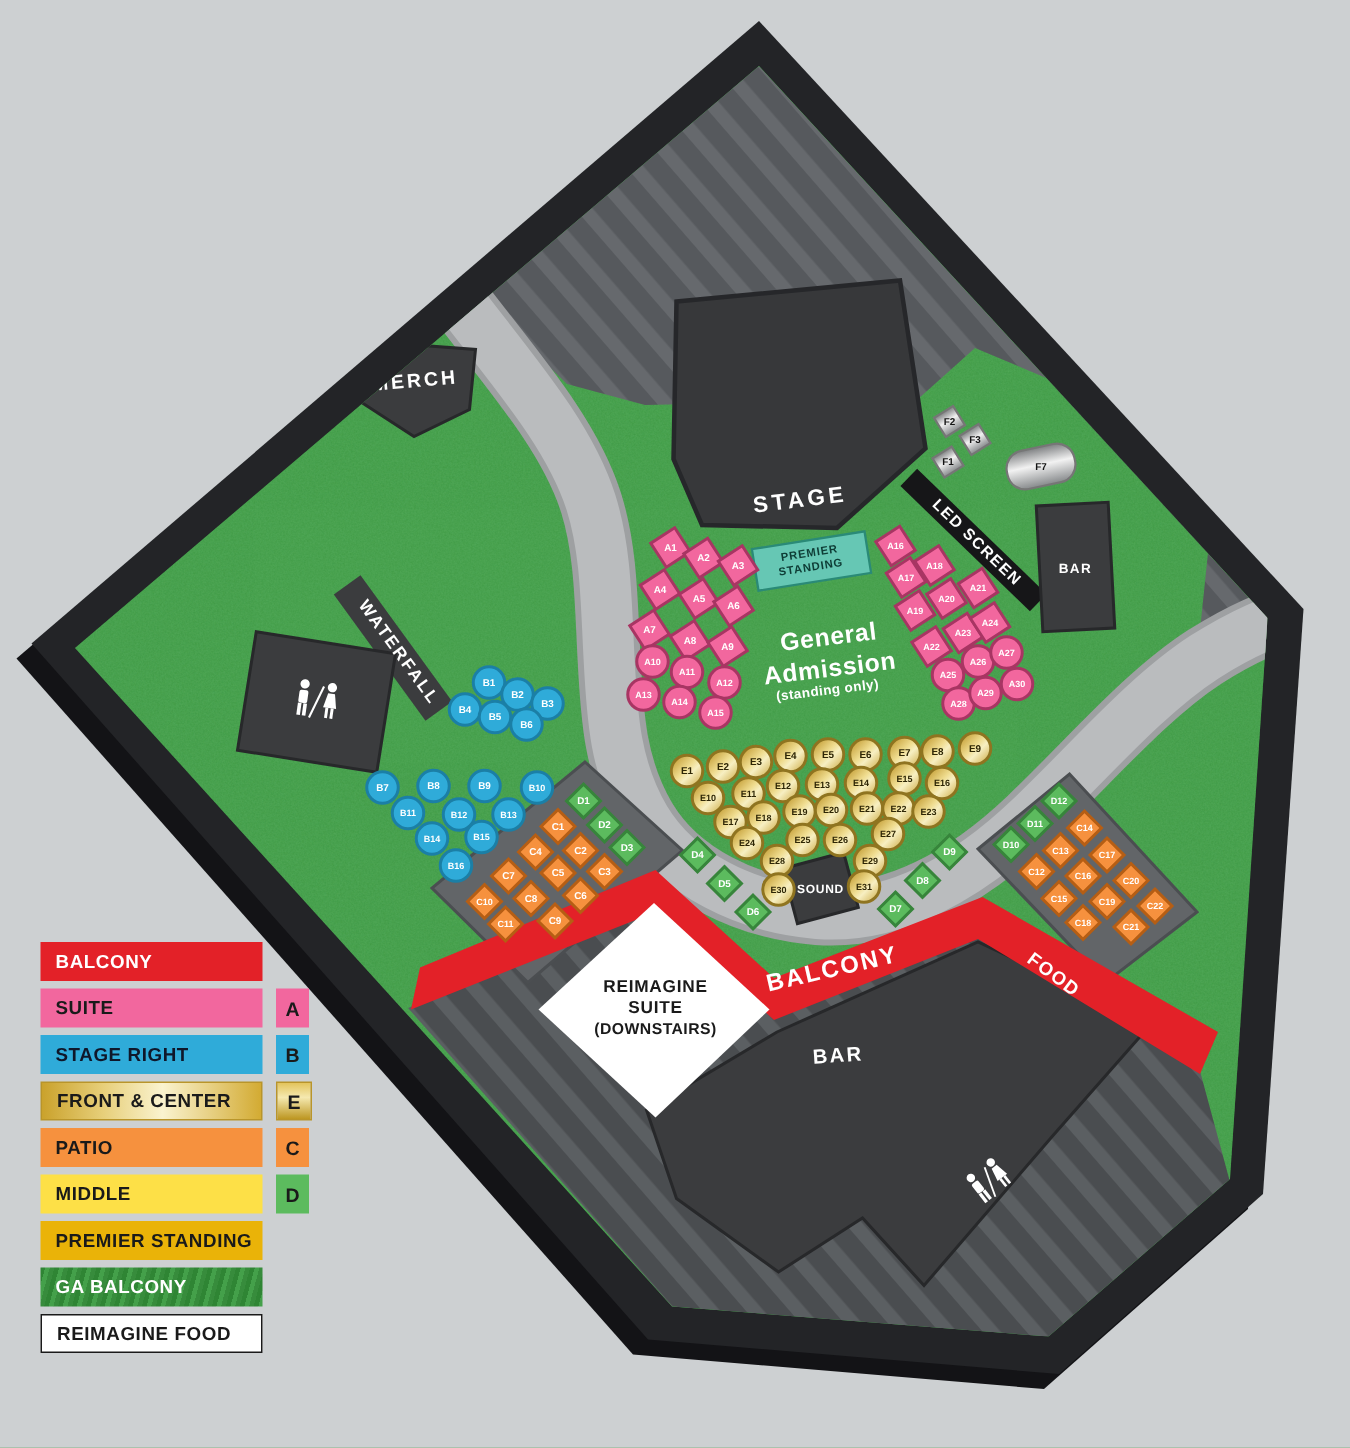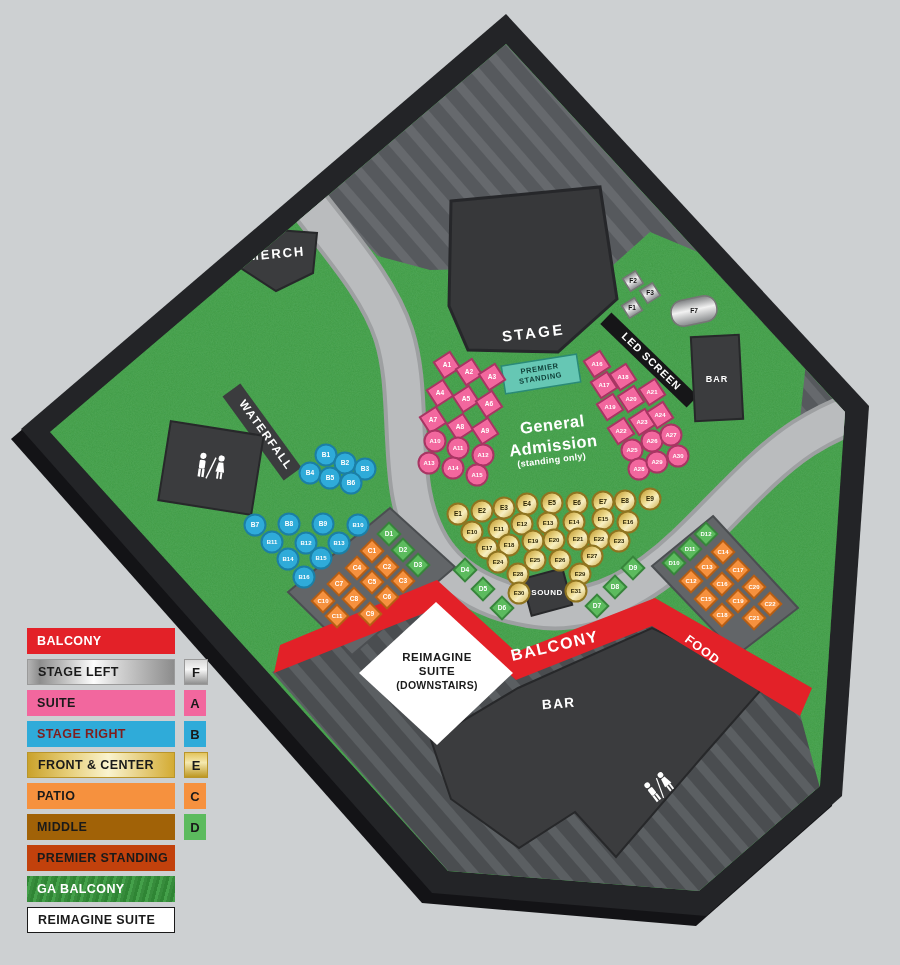--- a/index.html
+++ b/index.html
@@ -585,46 +585,42 @@
         <text x="437" y="675" text-anchor="middle" font-size="11.5" font-weight="bold" fill="#1a1a1a" letter-spacing="0.5" transform="">SUITE</text>
         <text x="437" y="689" text-anchor="middle" font-size="10.5" font-weight="bold" fill="#1a1a1a" letter-spacing="0.3" transform="">(DOWNSTAIRS)</text>
       </g>
     </svg>
 
   <div id="legend">
     <div class="lg-row">
         <div class="lg-bar" style="color: rgb(255, 255, 255); background: rgb(227, 33, 40);">BALCONY</div>
       </div>
     <div class="lg-row">
-        <div class="lg-bar st-silver" style="color: rgb(26, 26, 26);">STAGE LEFT</div>
-        <div class="lg-badge bd-silver">F</div>
-      </div>
-    <div class="lg-row">
         <div class="lg-bar" style="color: rgb(26, 26, 26); background: rgb(242, 103, 158);">SUITE</div>
         <div class="lg-badge" style="background: rgb(242, 103, 158);">A</div>
       </div>
     <div class="lg-row">
-        <div class="lg-bar" style="color: #7f1d1d; background: rgb(47, 171, 217);">STAGE RIGHT</div>
+        <div class="lg-bar" style="color: #0f172a; background: rgb(47, 171, 217);">STAGE RIGHT</div>
         <div class="lg-badge" style="background: rgb(47, 171, 217);">B</div>
       </div>
     <div class="lg-row">
         <div class="lg-bar st-gold" style="color: rgb(26, 26, 26);">FRONT &amp; CENTER</div>
         <div class="lg-badge bd-gold">E</div>
       </div>
     <div class="lg-row">
         <div class="lg-bar" style="color: rgb(26, 26, 26); background: rgb(246, 145, 62); text-align: right;">PATIO</div>
         <div class="lg-badge" style="background: rgb(246, 145, 62);">C</div>
       </div>
     <div class="lg-row">
-        <div class="lg-bar" style="color: rgb(26, 26, 26); background: #a16207;">MIDDLE</div>
+        <div class="lg-bar" style="color: rgb(26, 26, 26); background: #fde047;">MIDDLE</div>
         <div class="lg-badge" style="background: rgb(92, 187, 94);">D</div>
       </div>
     <div class="lg-row">
-        <div class="lg-bar" style="color: rgb(26, 26, 26); background: #c2410c;">PREMIER STANDING</div>
+        <div class="lg-bar" style="color: rgb(26, 26, 26); background: #eab308;">PREMIER STANDING</div>
       </div>
     <div class="lg-row">
         <div class="lg-bar st-grass" style="color: rgb(255, 255, 255);">GA BALCONY</div>
       </div>
     <div class="lg-row">
-        <div class="lg-bar st-white" style="color: rgb(26, 26, 26);">REIMAGINE SUITE</div>
+        <div class="lg-bar st-white" style="color: rgb(26, 26, 26);">REIMAGINE FOOD</div>
       </div>
   </div>
 </div>
 
 </body></html>

